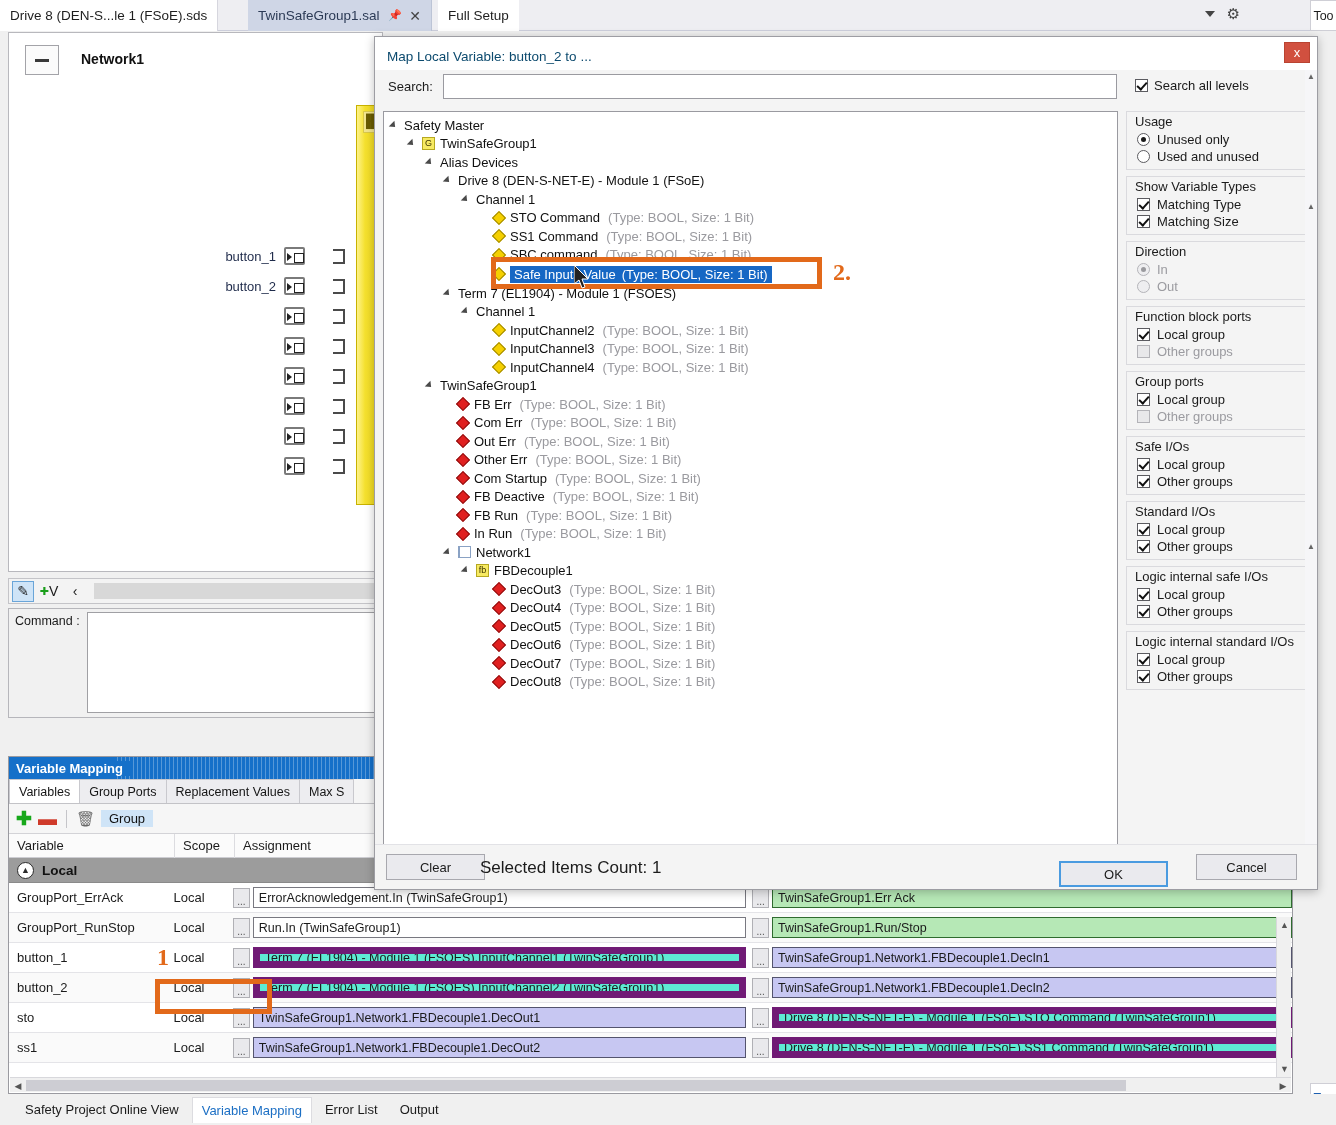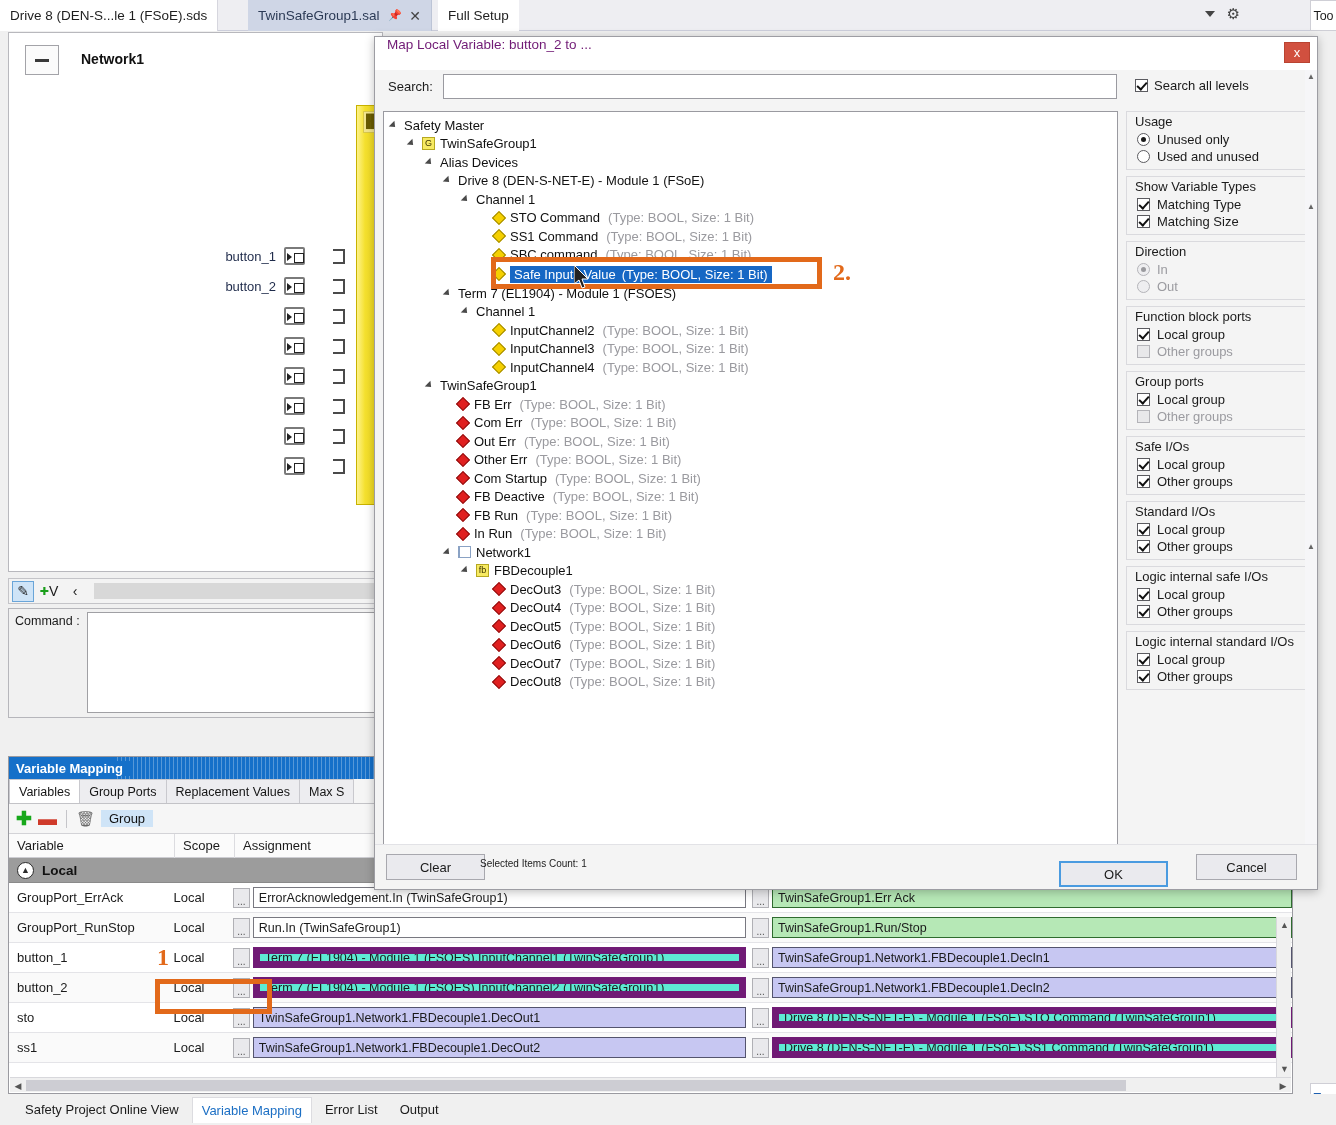--- a/index.html
+++ b/index.html
@@ -175,21 +175,21 @@
   }
   .bt { font-size:13px; color:#1b1b1b; padding:5px 9px; }
   .bt.active { background:#ffffff; color:#1c6fc4; border:1px solid #dcdce0; border-bottom:none; }
 
   
   .dialog {
     position:absolute; left:374px; top:36px; width:944px; height:854px;
     background:#f4f4f4; border:1px solid #9d9da3; box-shadow:0 2px 9px rgba(0,0,0,.25);
   }
   .dlg-title { position:absolute; left:0; top:0; right:0; height:33px; background:#ffffff; }
-  .dlg-title .t { position:absolute; left:12px; top:0; font-size:13.5px; color:#701a75; }
+  .dlg-title .t { position:absolute; left:12px; top:12px; font-size:13.5px; color:#0c4a6e; }
   .dlg-close {
     position:absolute; right:7px; top:5px; width:26px; height:21px; background:#d1503f;
     color:#fff; font-size:13px; display:flex; align-items:center; justify-content:center; border:1px solid #b94331;
   }
   .dlg-search-row { position:absolute; left:0; top:33px; right:0; height:36px; }
   .dlg-search-row .lbl { position:absolute; left:13px; top:9px; font-size:13px; color:#1b1b1b; }
   .dlg-search-row input {
     position:absolute; left:68px; top:4px; width:674px; height:25px;
     border:1px solid #9a9aa0; background:#fff; font-family:"Liberation Sans",sans-serif; font-size:13px; padding:0 5px;
   }
@@ -244,21 +244,21 @@
   .grp > .cap { font-size:13px; color:#1b1b1b; padding:0 0 2px 8px; }
   .opt { display:flex; align-items:center; gap:7px; padding:1px 0 1px 10px; font-size:13px; color:#1b1b1b; }
   .opt.dim { color:#9b9ba0; }
 
   .dlg-footer { position:absolute; left:0; bottom:0; right:0; height:45px; background:#f4f4f4; border-top:1px solid #e2e2e6; }
   .dbtn {
     position:absolute; height:26px; border:1px solid #a8a8ae; background:#eaeaee;
     display:flex; align-items:center; justify-content:center; font-size:13px; color:#1b1b1b;
   }
   .dbtn.primary { border:2px solid #4a9be0; background:#eaeaee; }
-  .sel-count { position:absolute; left:105px; top:13px; font-size:10px; color:#1b1b1b;text-align:center; }
+  .sel-count { position:absolute; left:105px; top:13px; font-size:17px; color:#1b1b1b;text-align:center; }
 
   .dlg-vscroll { position:absolute; right:0; top:33px; width:12px; bottom:45px; background:#f6f6f8; }
   .dlg-vscroll .a { position:absolute; left:0; width:12px; height:13px; font-size:8px; display:flex; align-items:center; justify-content:center; color:#666; }
 </style>
 </head>
 <body>
 
 <div id="root">
 
   <div class="tabstrip">

